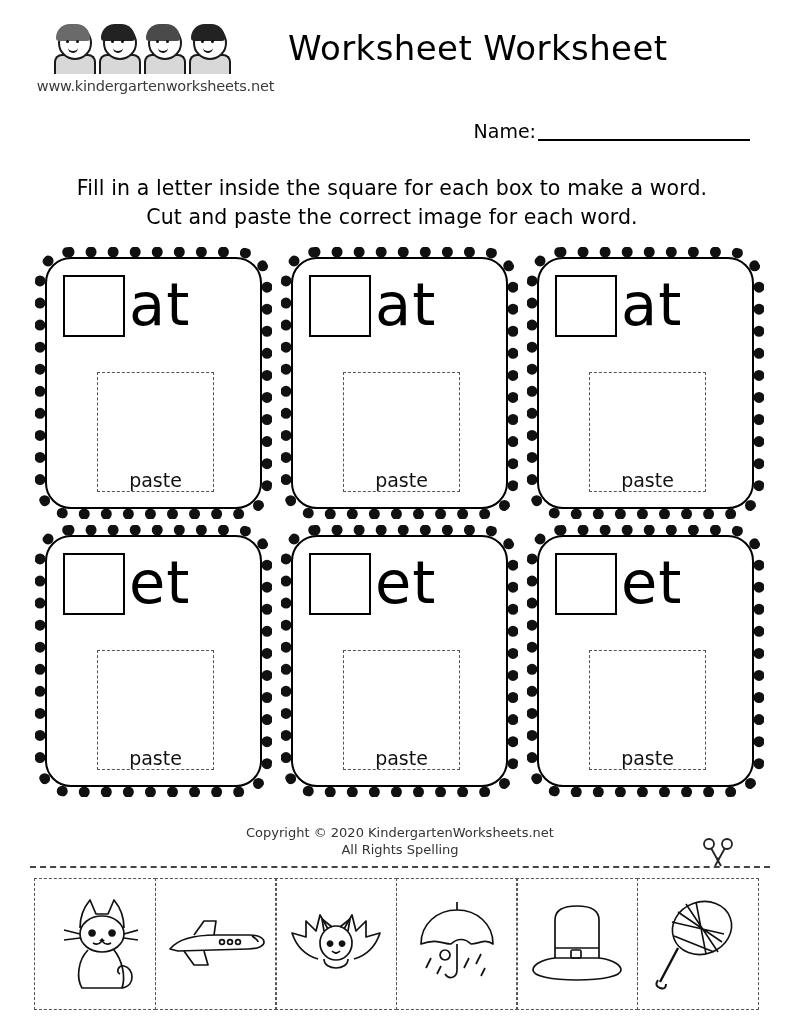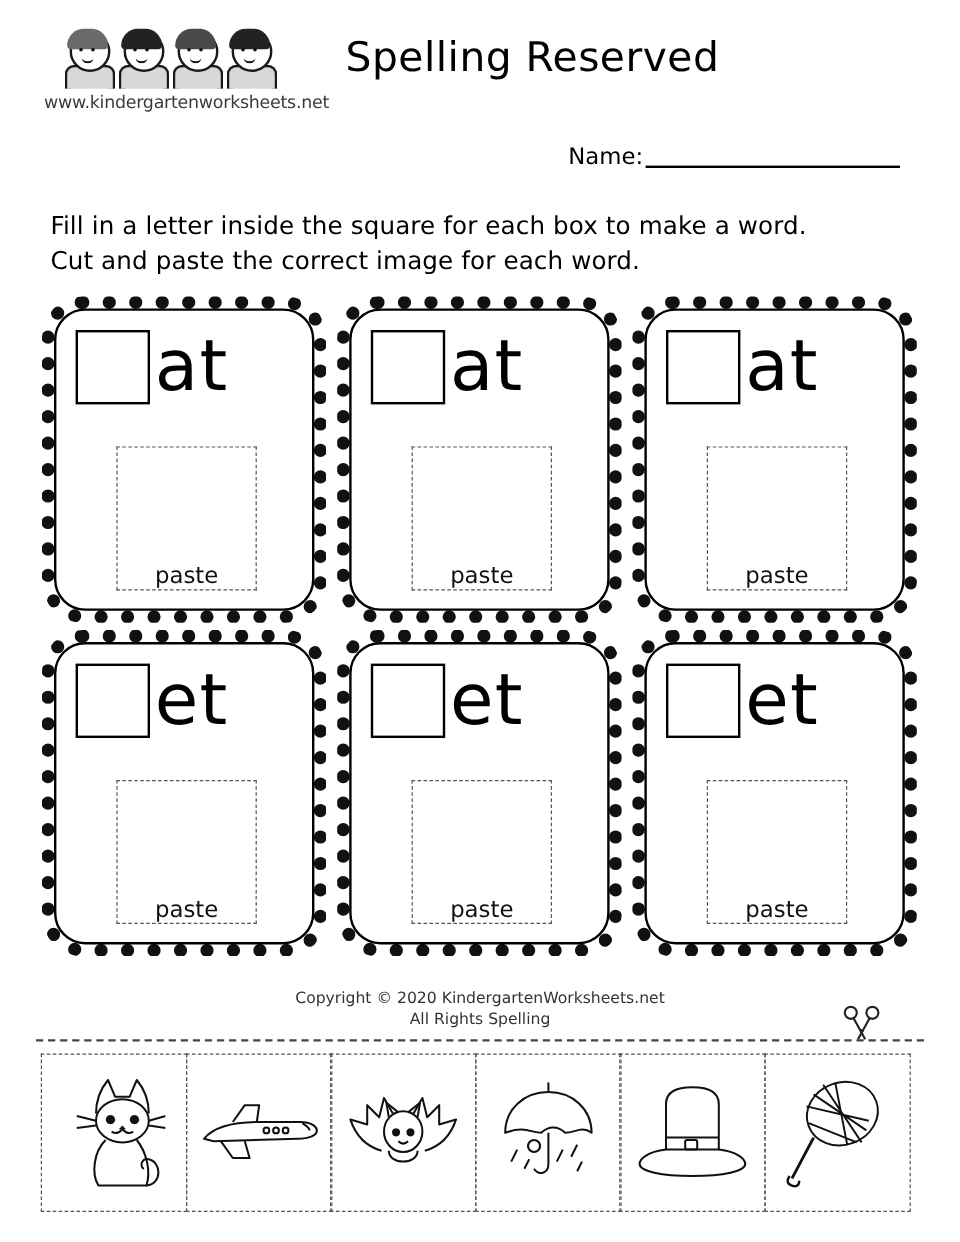--- a/index.html
+++ b/index.html
@@ -114,40 +114,41 @@
     top: 28px;
     font-size: 34px;
     letter-spacing: 0.4px;
   }
   .name-row {
     position: absolute;
     right: 50px;
     top: 120px;
     font-size: 19px;
     display: flex;
-    align-items: flex-start;
+    align-items: center;
     margin-left: 45px;
   }
   .name-line {
     display: inline-block;
     width: 212px;
     border-bottom: 2px solid #000;
     height: 18px;
     margin-left: 2px;
   }
 
   
   .instructions {
     position: absolute;
     left: 42px;
     top: 174px;
     width: 700px;
     font-size: 20.5px;
     line-height: 29px;
     letter-spacing: 0.1px;
+    text-align: center;
   }
 
   
   .grid {
     position: absolute;
     left: 35px;
     top: 247px;
     width: 730px;
     display: flex;
     flex-wrap: wrap;
@@ -293,21 +294,21 @@
         <div class="head"></div>
         <div class="hair dark"></div>
         <div class="eye l"></div>
           <div class="eye r"></div>
         <div class="mouth"></div>
       </div>
     </div>
     <div class="logo-url">www.kindergartenworksheets.net</div>
   </div>
 
-  <div class="title">Spelling Reserved</div>
+  <div class="title">Worksheet Worksheet</div>
 
   <div class="name-row">
     <span>Name:</span>
     <span class="name-line"></span>
   </div>
 </div>
 
 <div class="instructions">
   <div>Fill in a letter inside the square for each box to make a word.</div>
   <div>Cut and paste the correct image for each word.</div>

